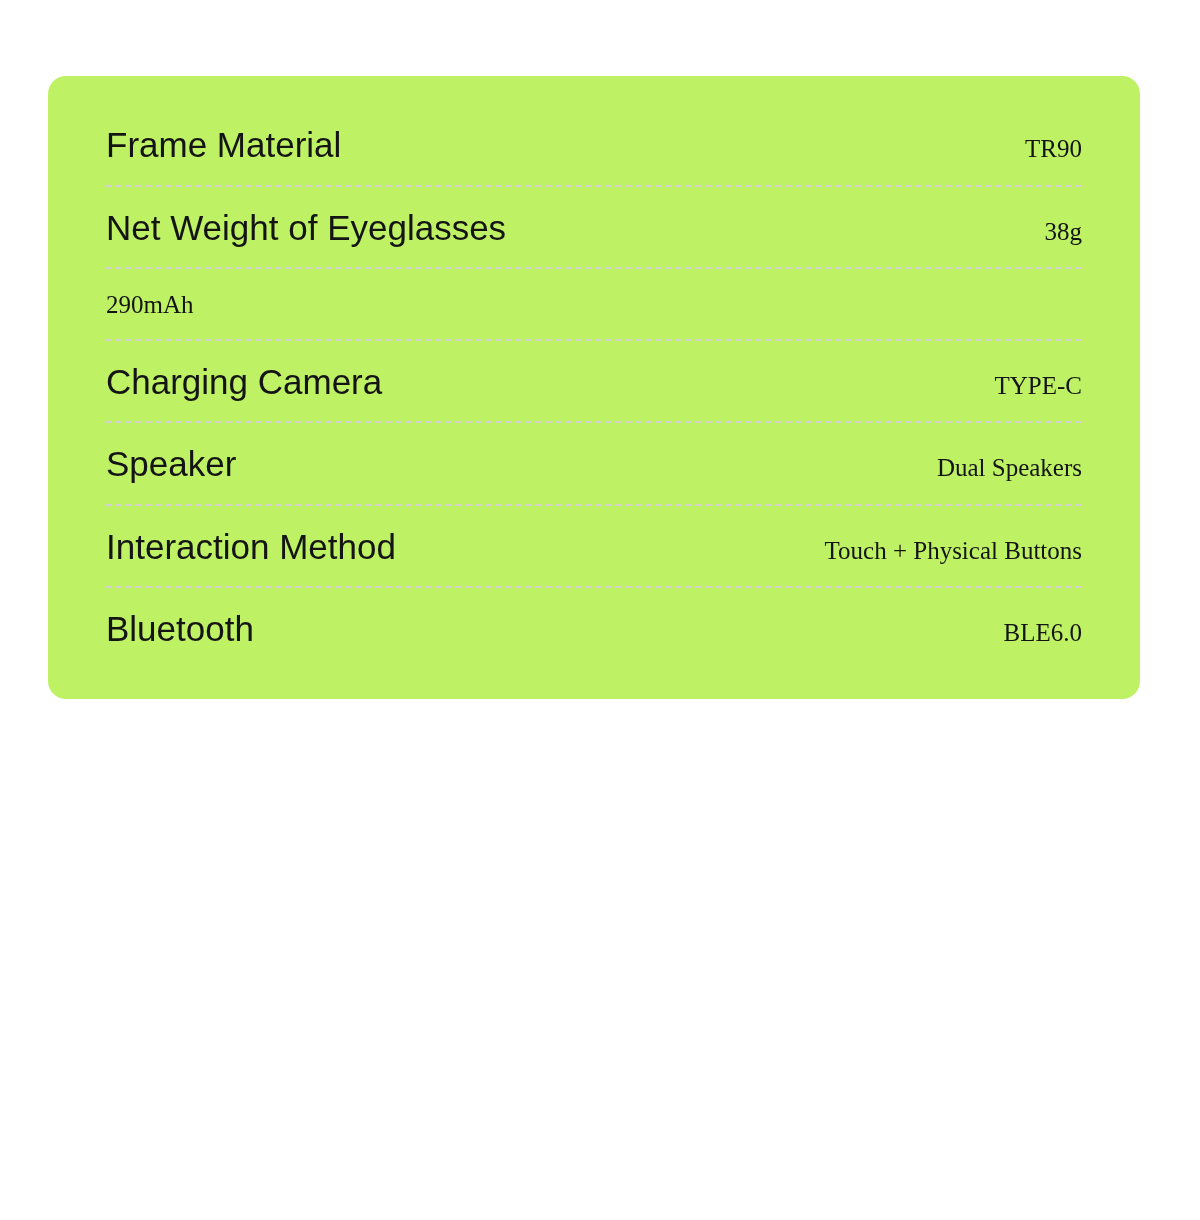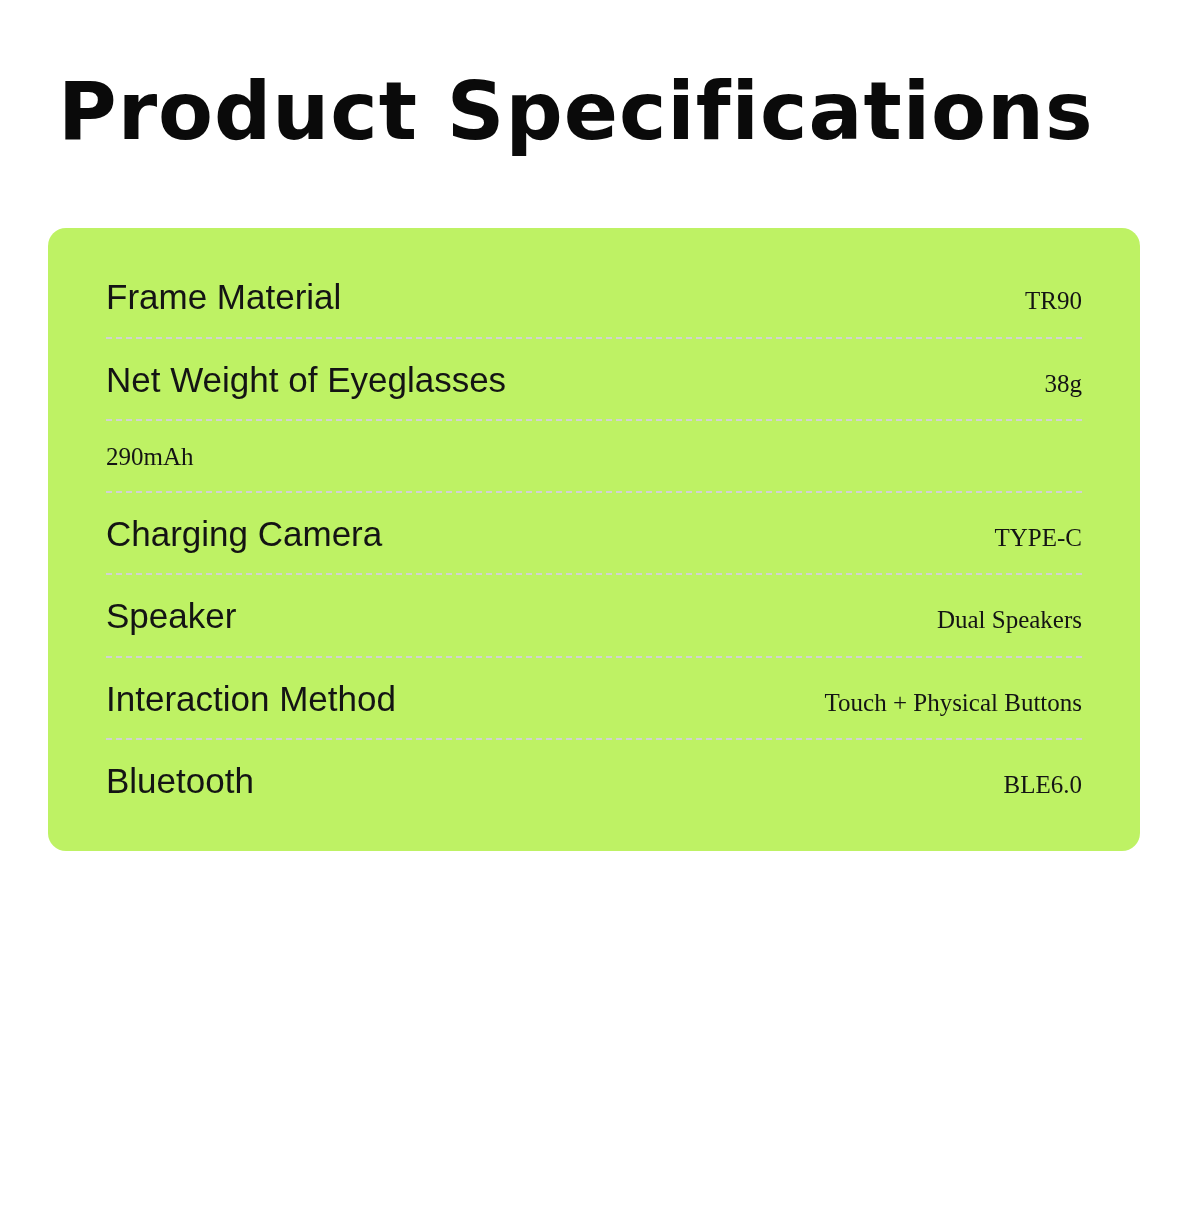--- a/index.html
+++ b/index.html
@@ -65,21 +65,20 @@
     color: #141414;
     text-align: right;
     white-space: nowrap;
   }
 </style>
 </head>
 <body>
 
 <div class="page">
 
-  <h1 class="page-title">Product Specifications</h1>
 
   <div class="spec-card">
 
     <div class="spec-row">
       <span class="spec-label">Frame Material</span>
       <span class="spec-value">TR90</span>
     </div>
 
     <div class="spec-row">
       <span class="spec-label">Net Weight of Eyeglasses</span>

